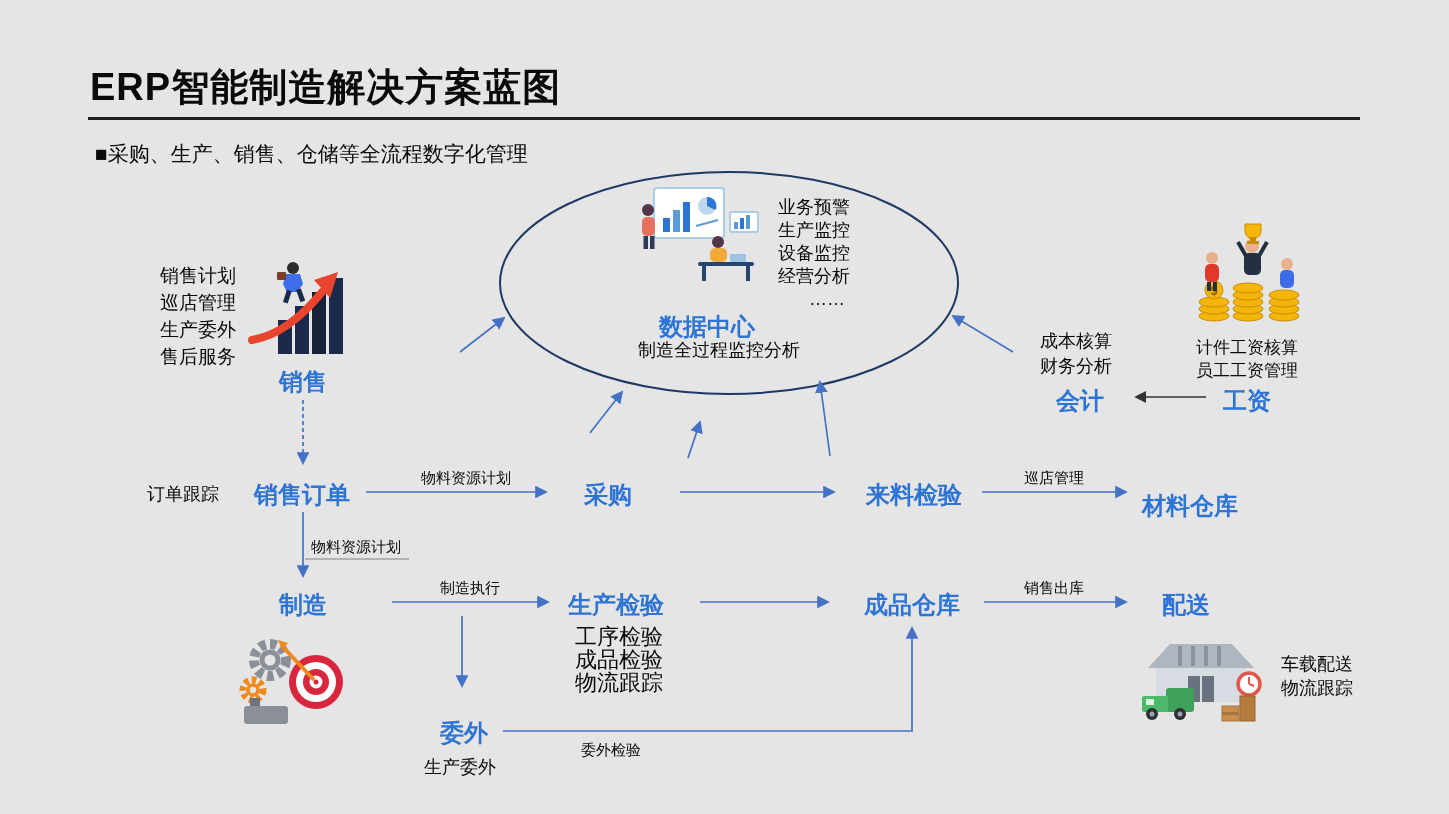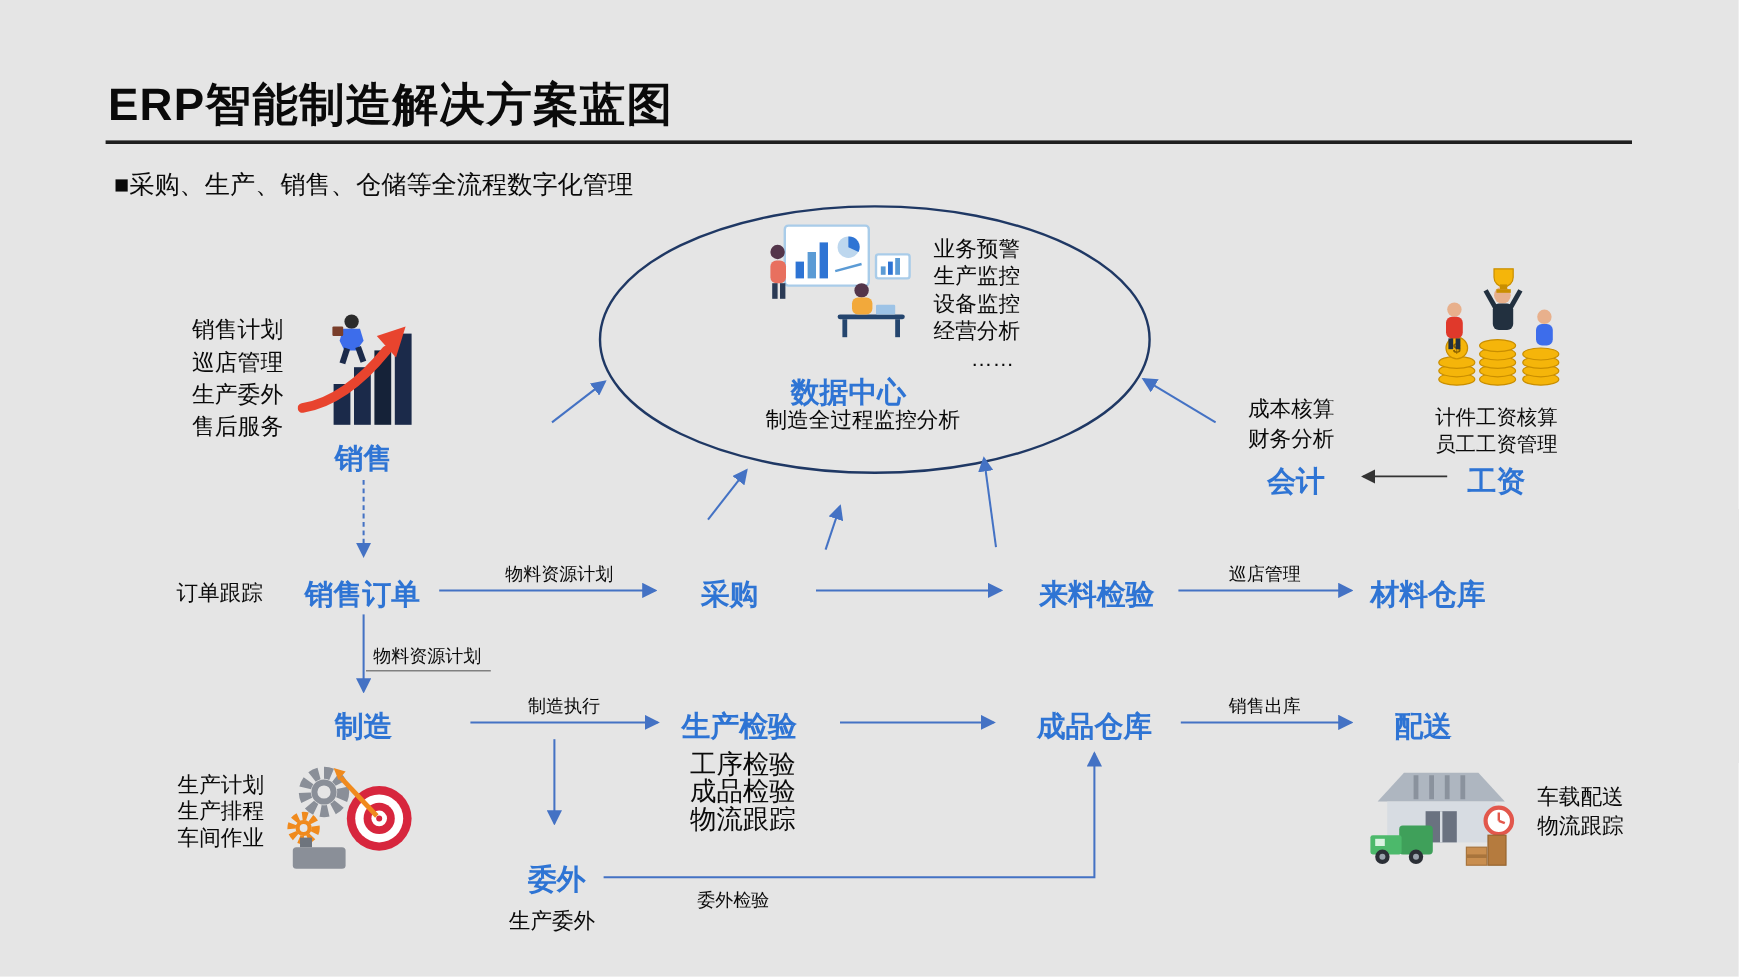--- a/index.html
+++ b/index.html
@@ -209,42 +209,37 @@
     <div>员工工资管理</div>
   </div>
   <div class="node" style="left:1247px; top:385px;">工资</div>
 
   <div class="blk" style="left:147px; top:482px;">订单跟踪</div>
   <div class="node" style="left:302px; top:479px;">销售订单</div>
   <div class="lbl" style="left:466px; top:469px;">物料资源计划</div>
   <div class="node" style="left:608px; top:479px;">采购</div>
   <div class="node" style="left:914px; top:479px;">来料检验</div>
   <div class="lbl" style="left:1054px; top:469px;">巡店管理</div>
-  <div class="node" style="left:1190px; top:479px;">材料仓库</div>
+  <div class="node" style="left:1190px; top:490px;">材料仓库</div>
 
   <div class="lbl-left" style="left:311px; top:538px;">物料资源计划</div>
 
   <div class="node" style="left:303px; top:589px;">制造</div>
   <div class="lbl" style="left:470px; top:579px;">制造执行</div>
   <div class="node" style="left:616px; top:589px;">生产检验</div>
   <div class="node" style="left:912px; top:589px;">成品仓库</div>
   <div class="lbl" style="left:1054px; top:579px;">销售出库</div>
   <div class="node" style="left:1186px; top:589px;">配送</div>
 
   <div class="list" style="left:575px; top:625px; font-size:22px; line-height:23px;">
     <div>工序检验</div>
     <div>成品检验</div>
     <div>物流跟踪</div>
   </div>
 
-  <div class="list" style="left:148px; top:643px; font-size:18px; line-height:22px;">
-    <div>生产计划</div>
-    <div>生产排程</div>
-    <div>车间作业</div>
-  </div>
 
   <div class="list" style="left:1281px; top:652px; font-size:18px; line-height:24px;">
     <div>车载配送</div>
     <div>物流跟踪</div>
   </div>
 
   <div class="node" style="left:464px; top:717px;">委外</div>
   <div class="blk" style="left:424px; top:755px;">生产委外</div>
   <div class="lbl" style="left:611px; top:741px;">委外检验</div>
 

